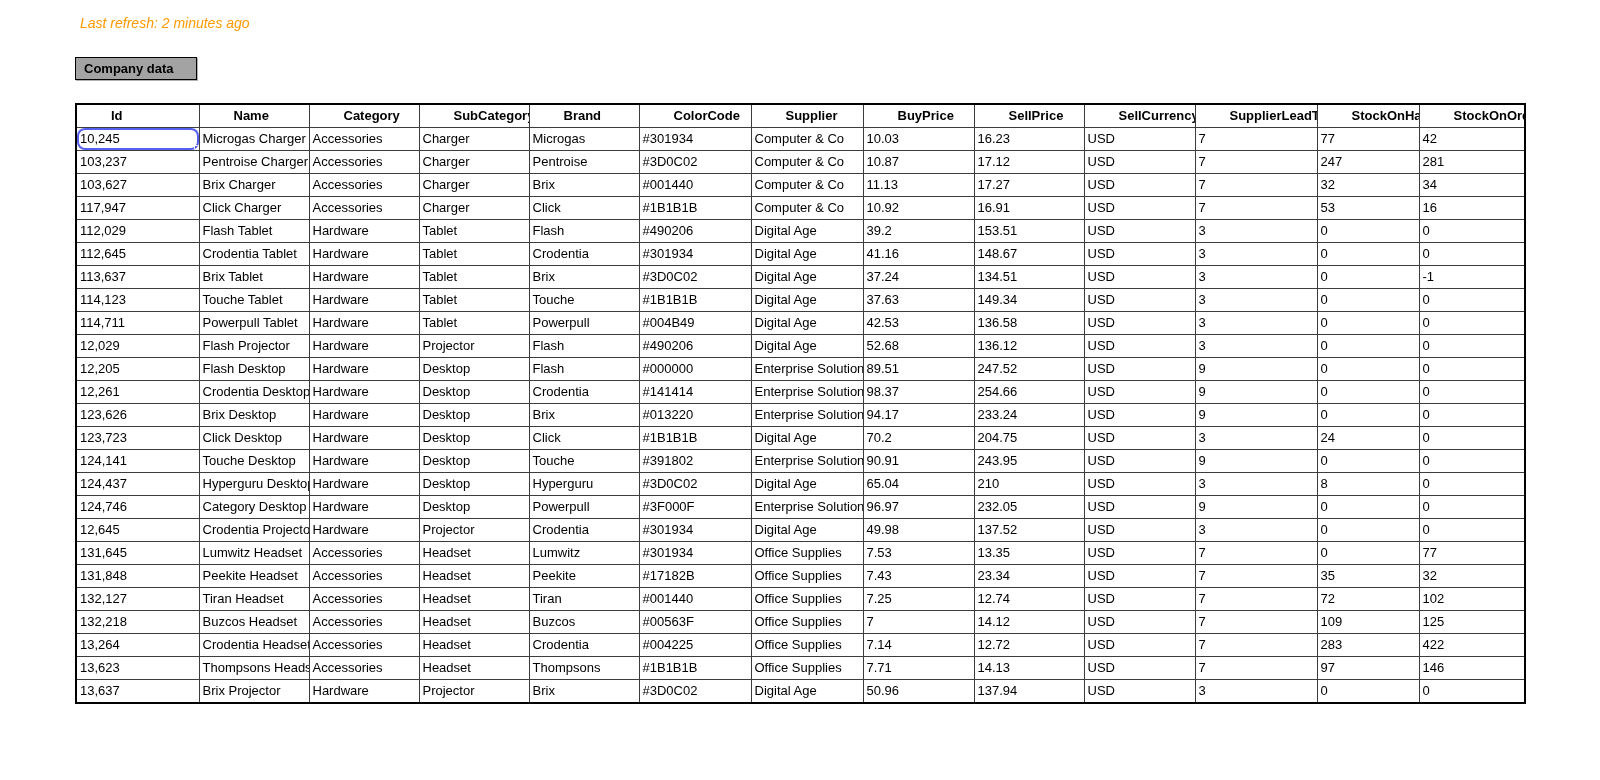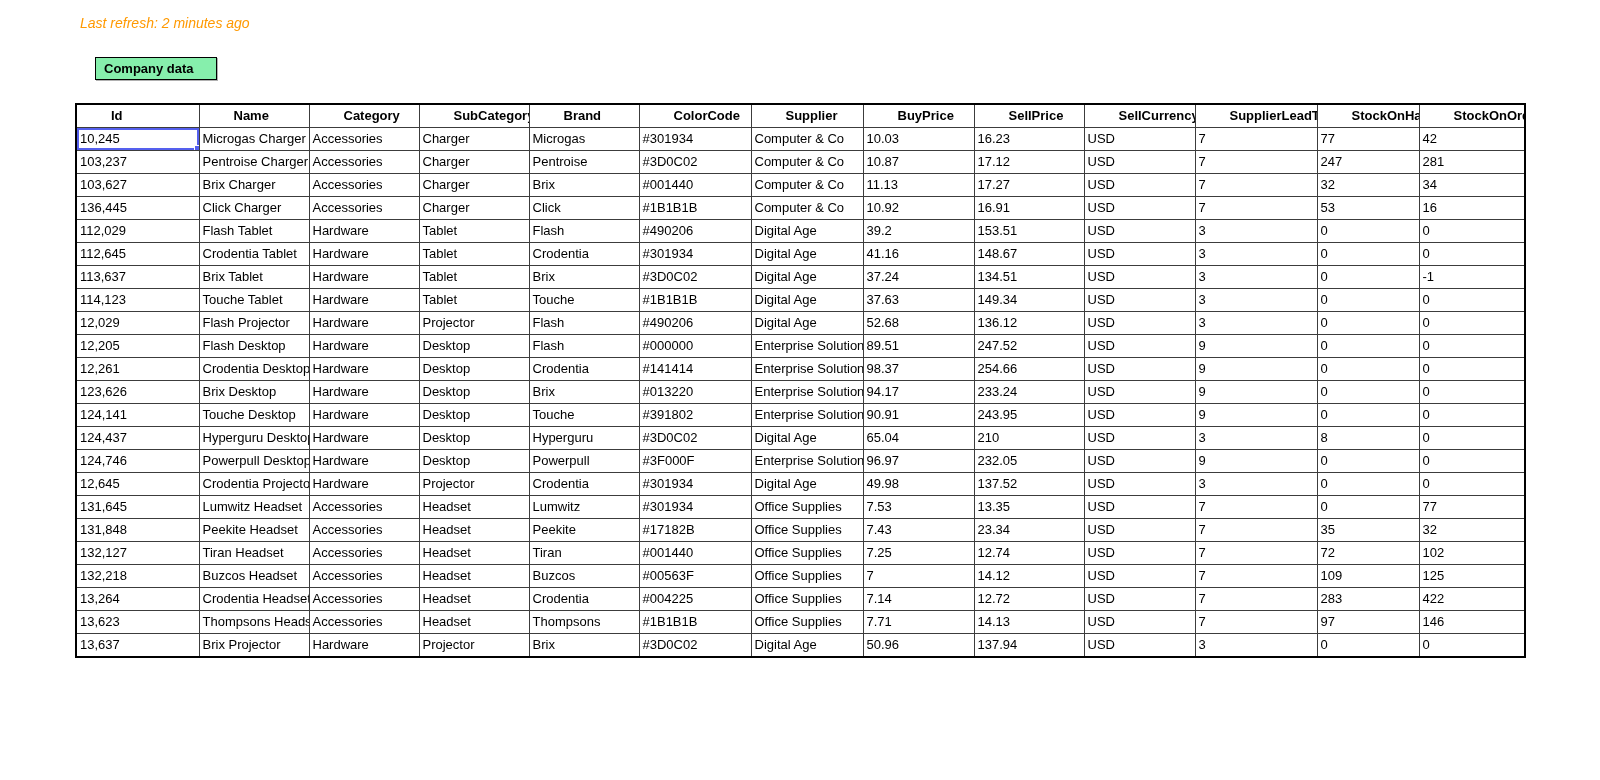--- a/index.html
+++ b/index.html
@@ -76,40 +76,41 @@
   col.c7  { width: 111px; }
   col.c8  { width: 110px; }
   col.c9  { width: 111px; }
   col.c10 { width: 122px; }
   col.c11 { width: 102px; }
   col.c12 { width: 106px; }
 
   td.selected {
     position: relative;
     box-shadow: inset 0 0 0 2px var(--sel-color, #5560ee);
+    border-radius: 8px;
   }
   td.selected .fill-handle {
     position: absolute;
     right: -4px;
     bottom: -4px;
     width: 7px;
     height: 7px;
     background: var(--sel-color, #5560ee);
     border: 1px solid #ffffff;
     z-index: 3;
   }
 </style>
 </head>
 <body>
 
 <div class="page">
 
   <div class="refresh-note" style="color: rgb(255, 153, 0);">Last refresh: 2 minutes ago</div>
 
-  <button class="company-btn" style="background: #86efac; margin-left: 20px;">Company data</button>
+  <button class="company-btn" style="background: #a3a3a3;">Company data</button>
 
   <table class="grid">
     <colgroup>
       <col class="c0">
         <col class="c1">
         <col class="c2">
         <col class="c3">
       <col class="c4">
         <col class="c5">
         <col class="c6">
@@ -177,21 +178,21 @@
           <td>#001440</td>
           <td>Computer &amp; Co</td>
           <td>11.13</td>
           <td>17.27</td>
           <td>USD</td>
           <td>7</td>
           <td>32</td>
           <td>34</td>
         </tr>
         <tr>
-          <td>136,445</td>
+          <td>117,947</td>
           <td>Click Charger</td>
           <td>Accessories</td>
           <td>Charger</td>
           <td>Click</td>
           <td>#1B1B1B</td>
           <td>Computer &amp; Co</td>
           <td>10.92</td>
           <td>16.91</td>
           <td>USD</td>
           <td>7</td>
@@ -252,20 +253,35 @@
           <td>#1B1B1B</td>
           <td>Digital Age</td>
           <td>37.63</td>
           <td>149.34</td>
           <td>USD</td>
           <td>3</td>
           <td>0</td>
           <td>0</td>
         </tr>
         <tr>
+          <td>114,711</td>
+          <td>Powerpull Tablet</td>
+          <td>Hardware</td>
+          <td>Tablet</td>
+          <td>Powerpull</td>
+          <td>#004B49</td>
+          <td>Digital Age</td>
+          <td>42.53</td>
+          <td>136.58</td>
+          <td>USD</td>
+          <td>3</td>
+          <td>0</td>
+          <td>0</td>
+        </tr>
+        <tr>
           <td>12,029</td>
           <td>Flash Projector</td>
           <td>Hardware</td>
           <td>Projector</td>
           <td>Flash</td>
           <td>#490206</td>
           <td>Digital Age</td>
           <td>52.68</td>
           <td>136.12</td>
           <td>USD</td>
@@ -312,20 +328,35 @@
           <td>#013220</td>
           <td>Enterprise Solutions</td>
           <td>94.17</td>
           <td>233.24</td>
           <td>USD</td>
           <td>9</td>
           <td>0</td>
           <td>0</td>
         </tr>
         <tr>
+          <td>123,723</td>
+          <td>Click Desktop</td>
+          <td>Hardware</td>
+          <td>Desktop</td>
+          <td>Click</td>
+          <td>#1B1B1B</td>
+          <td>Digital Age</td>
+          <td>70.2</td>
+          <td>204.75</td>
+          <td>USD</td>
+          <td>3</td>
+          <td>24</td>
+          <td>0</td>
+        </tr>
+        <tr>
           <td>124,141</td>
           <td>Touche Desktop</td>
           <td>Hardware</td>
           <td>Desktop</td>
           <td>Touche</td>
           <td>#391802</td>
           <td>Enterprise Solutions</td>
           <td>90.91</td>
           <td>243.95</td>
           <td>USD</td>
@@ -343,21 +374,21 @@
           <td>Digital Age</td>
           <td>65.04</td>
           <td>210</td>
           <td>USD</td>
           <td>3</td>
           <td>8</td>
           <td>0</td>
         </tr>
         <tr>
           <td>124,746</td>
-          <td>Powerpull Desktop</td>
+          <td>Category Desktop</td>
           <td>Hardware</td>
           <td>Desktop</td>
           <td>Powerpull</td>
           <td>#3F000F</td>
           <td>Enterprise Solutions</td>
           <td>96.97</td>
           <td>232.05</td>
           <td>USD</td>
           <td>9</td>
           <td>0</td>

